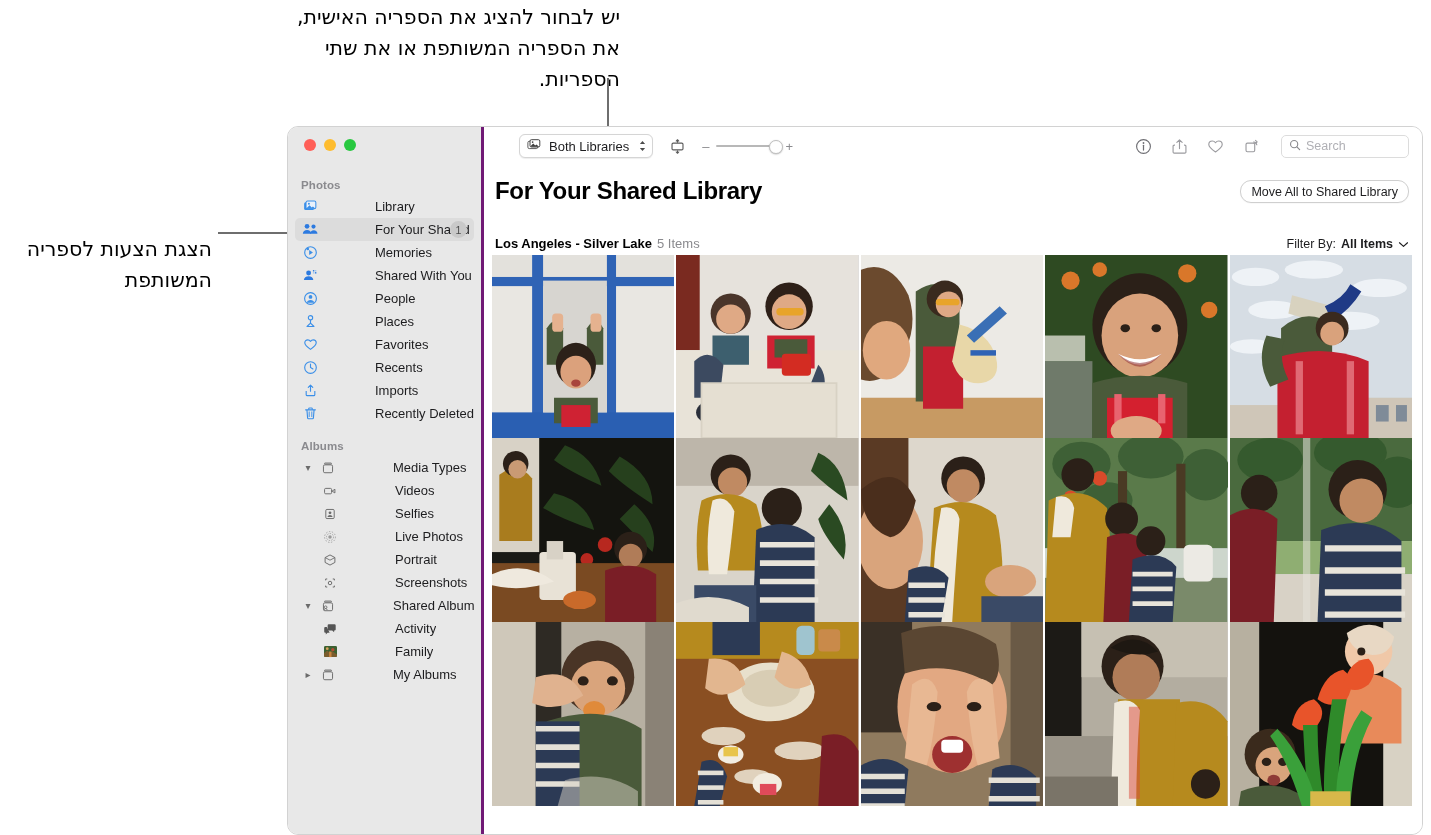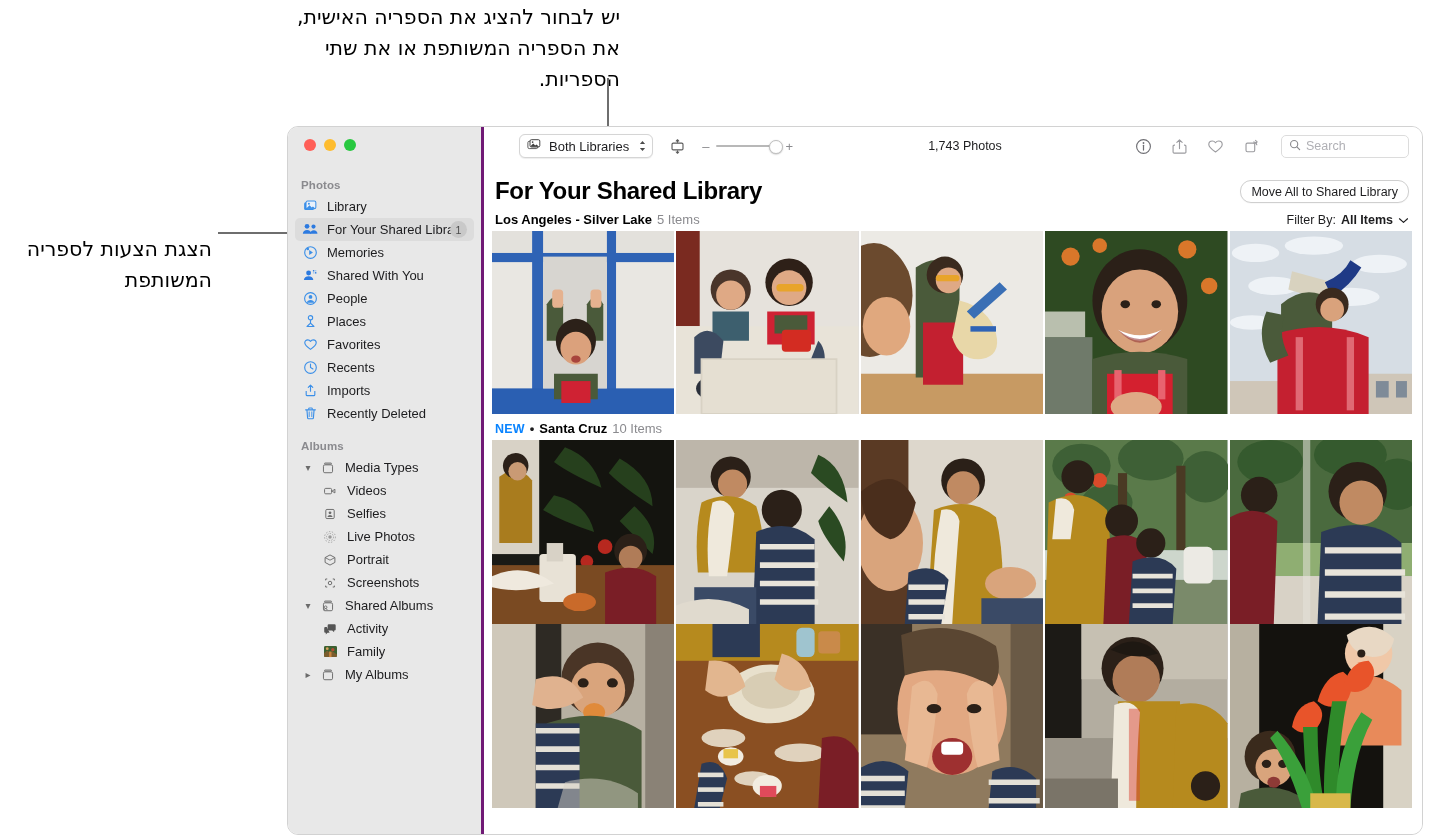--- a/index.html
+++ b/index.html
@@ -68,21 +68,21 @@
   }
   .srow{
     display:flex; align-items:center;
     height:23px; margin:0 7px; padding-left:6px;
     border-radius:5px; font-size:13px; color:#1d1d1f;
     position:relative;
   }
   .srow.selected{ background:#dcdcdc; }
   .srow .ic{ width:18px;height:16px; flex:0 0 18px; margin-right:8px;
     display:flex;align-items:center;justify-content:center; }
-  .srow .lbl{ white-space:nowrap; overflow:hidden; }
+  .srow .lbl{ white-space:nowrap; overflow:hidden;margin-left:48px; }
   .badge{
     position:absolute; right:7px;
     min-width:17px;height:17px; border-radius:9px;
     background:#c9c9c9; color:#4b4b4b;
     font-size:10.5px; display:flex;align-items:center;justify-content:center;
     padding:0 4px; box-sizing:border-box;
   }
   .srow.indent{ padding-left:26px; }
   .disc{
     position:absolute; left:7px; width:12px; text-align:center;
@@ -142,21 +142,21 @@
     display:flex;align-items:center;
     box-shadow:0 0.5px 1px rgba(0,0,0,.05);
   }
   .sec-head{
     display:flex;align-items:baseline;
     padding:7px 13px 4px 11px; font-size:13px;
   }
   .sec-head .new{ color:#0a84ff; font-weight:600; font-size:12.5px; letter-spacing:.2px;}
   .sec-head .dot{ color:#1d1d1f; margin:0 5px; font-weight:700;}
   .sec-head .nm{ color:#000; font-weight:700;text-align:center; }
-  .sec-head .ct{ color:#8a8a8e; margin-left:5px; font-weight:400;}
+  .sec-head .ct{ color:#8a8a8e; margin-left:5px; font-weight:400;margin-top:24px;}
   .filter{ margin-left:auto; color:#1d1d1f; font-size:12.5px; display:flex; align-items:flex-end; gap:5px;}
   .filter b{font-weight:700;}
 
   .grid{ display:flex; gap:2px; padding:0 10px 0 8px; }
   .ph{ flex:1 1 0; overflow:hidden; position:relative; background:#ddd; }
   .grid.r1 .ph{ height:183px; }
   .grid.r2 .ph{ height:184px; }
   .grid.r3 .ph{ height:184px; }
   .ph > svg{ position:absolute; inset:0; width:100%; height:100%; display:block; }
 </style>
@@ -441,21 +441,20 @@
       </span>
 
       <div class="zoom-wrap">
         <span class="pm">–</span>
         <span class="slider-track">
           <span class="slider-knob"></span>
         </span>
         <span class="pm">+</span>
       </div>
 
-      <div class="count">1,743 Photos</div>
 
       <div class="tb-right">
         <span class="tbicon">
           <svg viewBox="0 0 18 18" width="17" height="17">
               <circle cx="9" cy="9" r="7.3" fill="none" stroke="#6e6e73" stroke-width="1.2"></circle>
               <circle cx="9" cy="5.3" r=".95" fill="#6e6e73"></circle>
               <path d="M9 7.8 V12.8" stroke="#6e6e73" stroke-width="1.3" stroke-linecap="round"></path>
             </svg>
         </span>
         <span class="tbicon">
@@ -612,26 +611,20 @@
               <circle cx="56" cy="40" r="9" fill="#3a2a1e"></circle>
               <circle cx="56" cy="43" r="6.5" fill="#d9a27c"></circle>
               <path d="M26 56 q26 -8 50 2 v42 h-50z" fill="#c42030"></path>
               <rect x="36" y="58" width="4" height="40" fill="#e06a74"></rect>
               <rect x="64" y="58" width="4" height="40" fill="#e06a74"></rect>
               <path d="M20 44 q-6 14 2 28 l10 -4 q-6 -12 -2 -22z" fill="#4a5a3a"></path>
             </svg>
         </div>
       </div>
 
-      <div class="sec-head">
-        <span class="new">NEW</span>
-        <span class="dot">•</span>
-        <span class="nm">Santa Cruz</span>
-        <span class="ct">10 Items</span>
-      </div>
 
       <div class="grid r2">
         <div class="ph">
           <svg viewBox="0 0 100 100" preserveAspectRatio="none">
               <rect width="100" height="100" fill="#1a1a16"></rect>
               <rect x="0" y="0" width="26" height="62" fill="#d8d2c6"></rect>
               <path d="M26 0 h74 v70 h-74z" fill="#14140f"></path>
               <g fill="#26401d">
                 <path d="M40 4 q16 6 20 22 q-18 -8 -26 -14z"></path>
                 <path d="M70 10 q18 10 18 26 q-16 -10 -24 -18z"></path>

